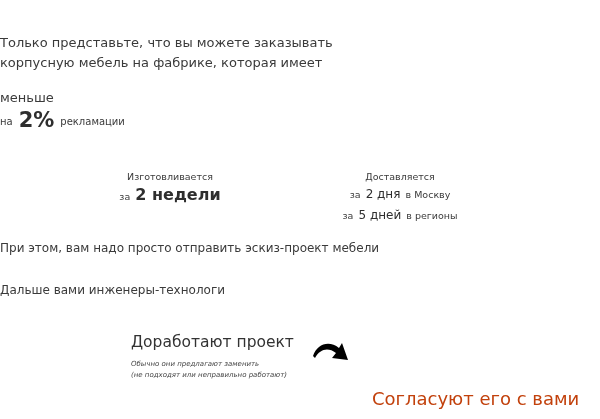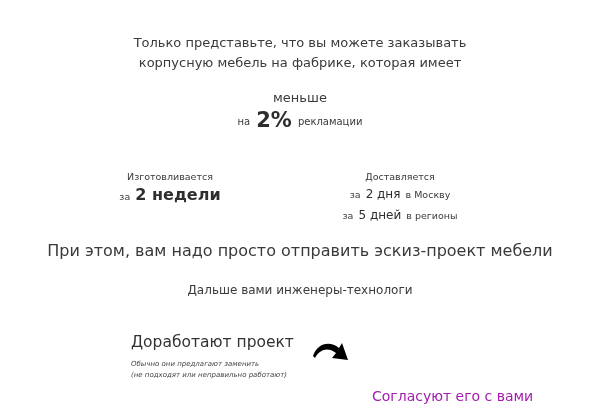--- a/index.html
+++ b/index.html
@@ -3,40 +3,40 @@
   <meta charset="utf-8">
   <style>
     html, body { margin: 0; padding: 0; }
     body {
       width: 600px; height: 419px; overflow: hidden;
       background: #ffffff; position: relative;
       font-family: "DejaVu Sans", sans-serif;
       color: #333333;
     }
     .abs { position: absolute; }
-    .center { text-align: center; left: 0; width: 600px; }
+    .center { left: 0; width: 600px; }
     .intro { top: 33px; font-size: 13px; line-height: 20px; color: #3a3a3a; }
     .less { top: 90px; font-size: 13px; color: #3a3a3a; }
     .pct-line { top: 108px; font-size: 10px; color: #3a3a3a; }
     .pct-line .big { font-size: 21px; font-weight: bold; color: #2e2e2e; margin: 0 6px; vertical-align: -2px; }
     .col { text-align: center; }
     .col-left { left: 110px; width: 120px; top: 170px; }
     .col-right { left: 330px; width: 140px; top: 170px; }
     .small-label { font-size: 9.5px; color: #3a3a3a; line-height: 13px; }
     .za { font-size: 9.5px; color: #3a3a3a; }
     .big2 { font-size: 16px; font-weight: bold; color: #2e2e2e; }
     .med { font-size: 12px; font-weight: normal; color: #2e2e2e; }
     .line-l2 { margin-top: 2px; }
     .line-r { line-height: 19px; }
-    .send { top: 241px; font-size: 16px; color: #3a3a3a; }
+    .send { top: 241px; font-size: 12px; color: #3a3a3a; }
     .eng { top: 283px; font-size: 12px; color: #3a3a3a; }
     .refine-title { left: 131px; top: 333px; font-size: 15.5px; color: #333; }
     .refine-note { left: 131px; top: 359px; font-size: 7px; line-height: 10.5px; color: #444; font-style: italic; }
     .arrow { left: 311px; top: 338px; width: 40px; height: 24px; }
-    .agree { left: 372px; top: 388px; font-size: 14px; color: #a21caf; }
+    .agree { left: 372px; top: 388px; font-size: 18px; color: #c2410c; }
   </style>
 </head>
 <body>
 
 <div class="abs center intro">
   <div>Только представьте, что вы можете заказывать</div>
   <div>корпусную мебель на фабрике, которая имеет</div>
 </div>
 
 <div class="abs center less">меньше</div>

